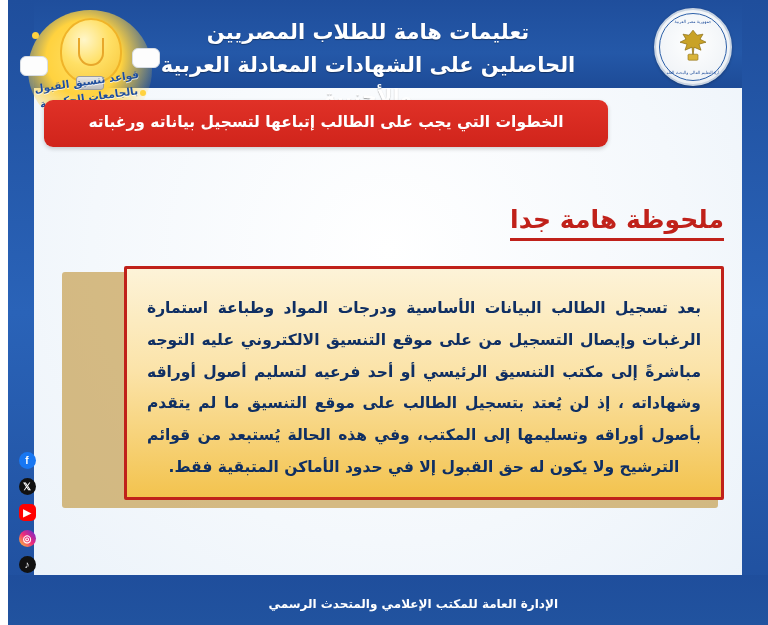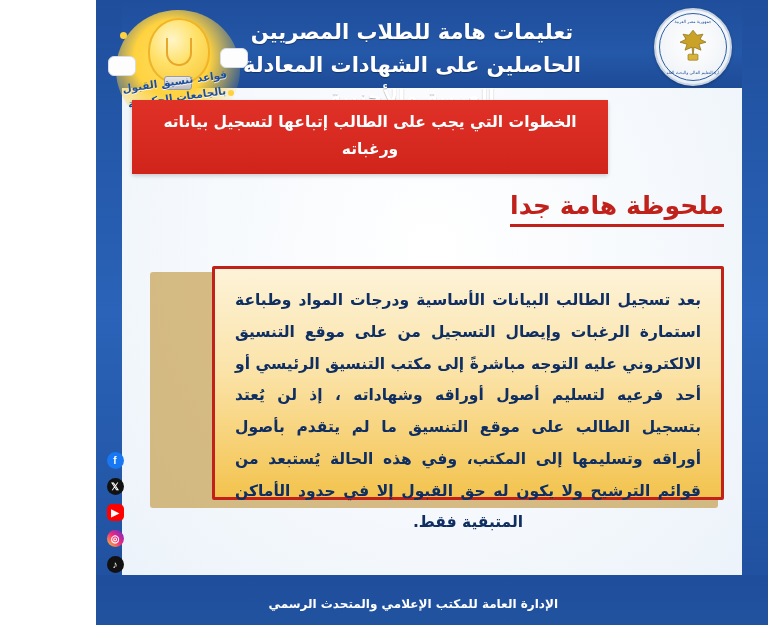--- a/index.html
+++ b/index.html
@@ -8,21 +8,21 @@
   }
   body {
     width: 768px;
     height: 625px;
     overflow: hidden;
     font-family: "DejaVu Sans", "Liberation Sans", sans-serif;
     background: #ffffff;
   }
   .poster {
     position: relative;
-    width: 672px;
+    width: 760px;
     height: 625px;
     background:
       radial-gradient(ellipse at 50% 40%, #ffffff 0%, #f4f8fc 55%, #e9f1f9 100%);
     overflow: hidden;
   }
   
   .frame-left {
     position: absolute;
     left: 0; top: 0; bottom: 0;
     width: 26px;
@@ -174,30 +174,30 @@
     right: 160px;
     left: 36px;
     top: 100px;
     background: linear-gradient(180deg, #e03127 0%, #d0241b 100%);
     color: #ffffff;
     text-align: center;
     font-size: 15.5px;
     font-weight: bold;
     line-height: 1.75;
     padding: 9px 16px 11px;
-    border-radius: 0;
+    border-radius: 9px;
     box-shadow: 0 2px 4px rgba(0,0,0,0.18);
     letter-spacing: 0.4px;
   }
 
   
   .note-heading {
     position: absolute;
     right: 44px;
-    top: 191px;
+    top: 205px;
     color: #c0211a;
     font-size: 25px;
     font-weight: bold;
     letter-spacing: 1px;
     border-bottom: 3px solid #c0211a;
     padding-bottom: 4px;
   }
 
   
   .body-shadow {
@@ -213,21 +213,21 @@
   .body-box {
     position: absolute;
     right: 44px;
     left: 68px;
     top: 266px;
     height: 234px;
     background: linear-gradient(180deg, #fdf3d8 0%, #fbe3a8 45%, #f3c34e 100%);
     border: 3px solid #c0211a;
     border-radius: 2px;
     box-sizing: border-box;
-    padding: 16px 20px;
+    padding: 24px 20px;
     margin-left: 48px;
   }
   .body-text {
     color: #0f2f63;
     font-size: 15.5px;
     font-weight: bold;
     line-height: 2.05;
     text-align: justify;
     text-align-last: center;
     letter-spacing: 0.2px;

